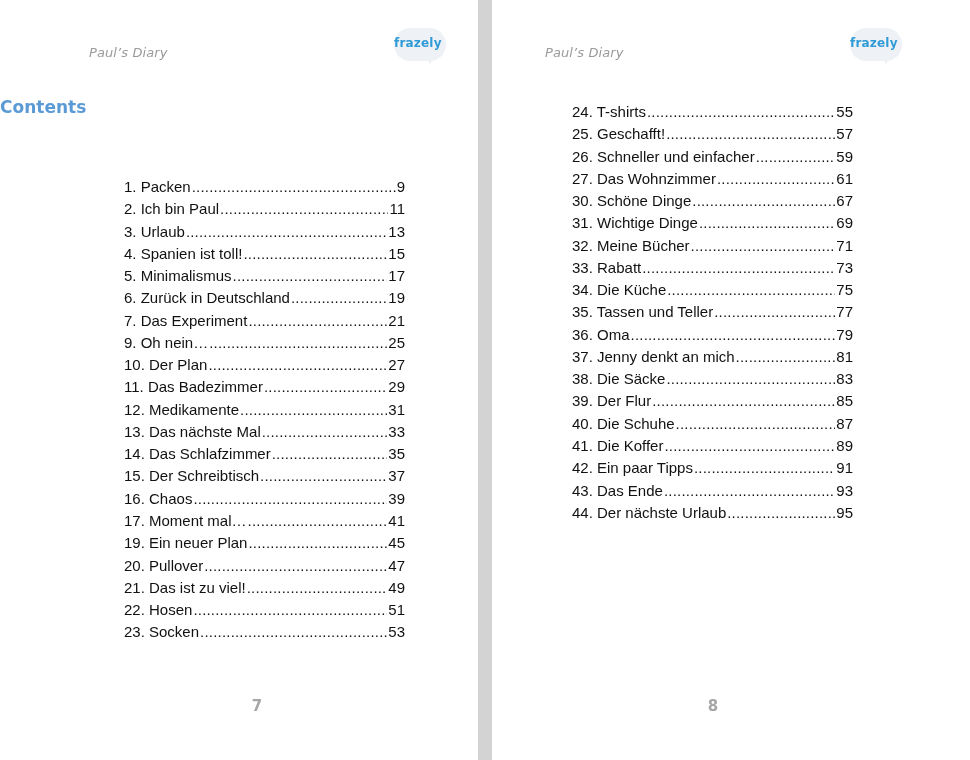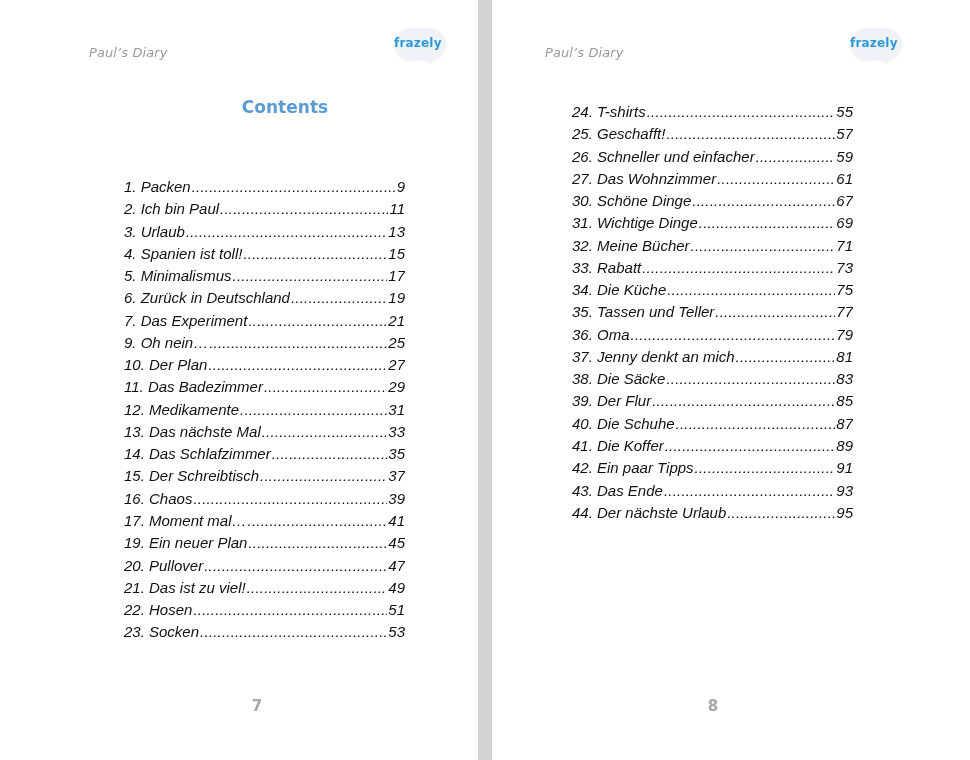--- a/index.html
+++ b/index.html
@@ -33,26 +33,26 @@
     border-left: 4px solid transparent; border-right: 4px solid transparent;
     border-top: 9px solid #eef2f6;
   }
   .logo .word {
     position: absolute; left: 0; top: 8px; width: 52px; text-align: left;
     font-family: "DejaVu Sans", sans-serif; font-weight: bold;
     font-size: 12px; color: #2f9ad6; letter-spacing: 0.2px;
   }
 
   .contents-title {
-    position: absolute; top: 97px; left: 0; width: 514px; text-align: center;
+    position: absolute; top: 97px; left: 0; width: 514px; 
     font-family: "DejaVu Sans", sans-serif; font-weight: bold;
-    font-size: 17px; color: #5b9bd5; margin-left: 28px;
-  }
-
-  .toc { position: absolute; margin: 0; padding: 0; list-style: none; width: 281px; font-style: italic; }
+    font-size: 17px; color: #5b9bd5;
+  }
+
+  .toc { position: absolute; margin: 0; padding: 0; list-style: none; width: 281px; }
   #page-left .toc { left: 124px; top: 177px; }
   #page-right .toc { left: 80px; top: 102px; }
   .toc-row {
     display: flex; align-items: baseline; height: 22.27px; line-height: 19px;
     font-size: 15px; color: #111111; white-space: nowrap; overflow: hidden;
   }
   .toc-title { flex: 0 0 auto; }
   .toc-dots {
     flex: 1 1 auto; overflow: hidden; white-space: nowrap; color: #111111;
     letter-spacing: 0.2px; margin: 0 1px;

